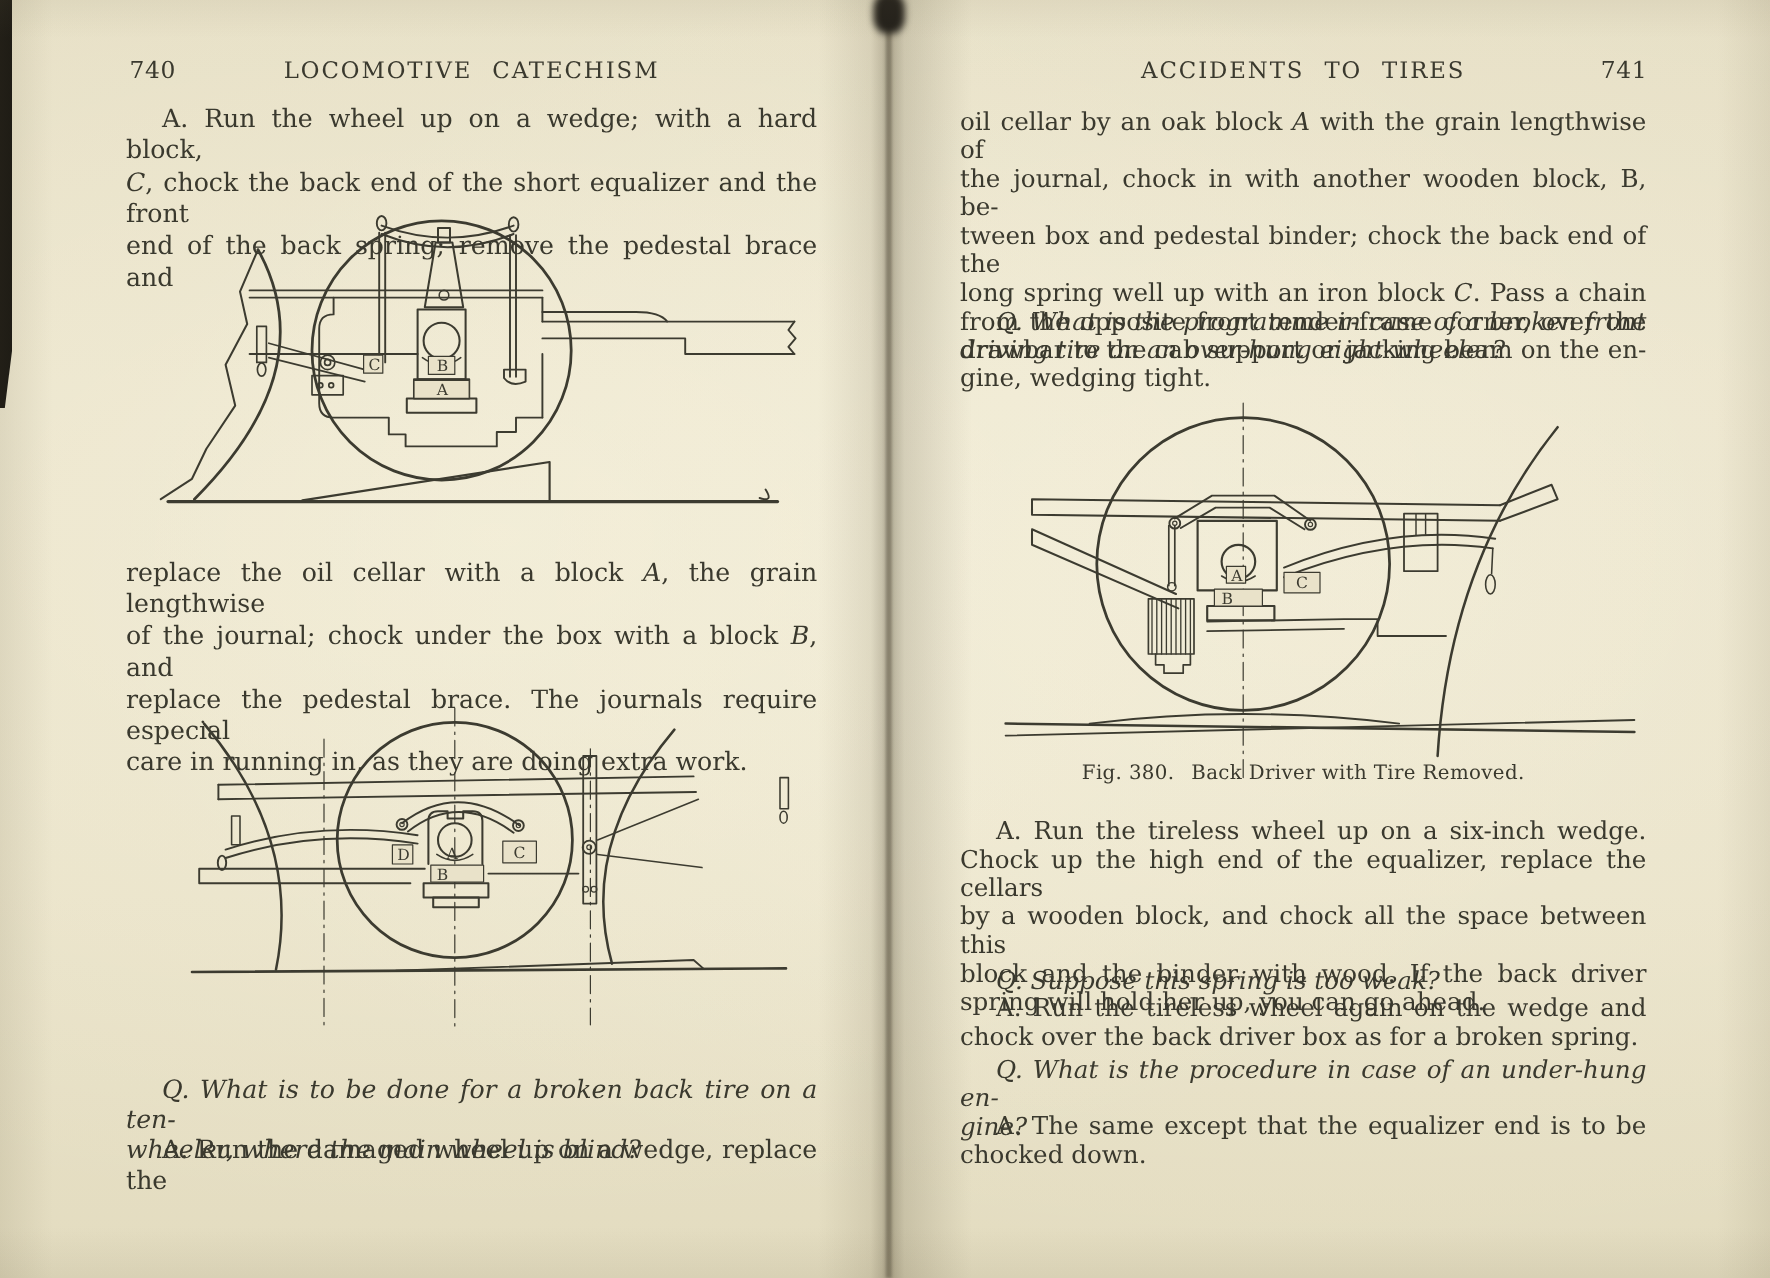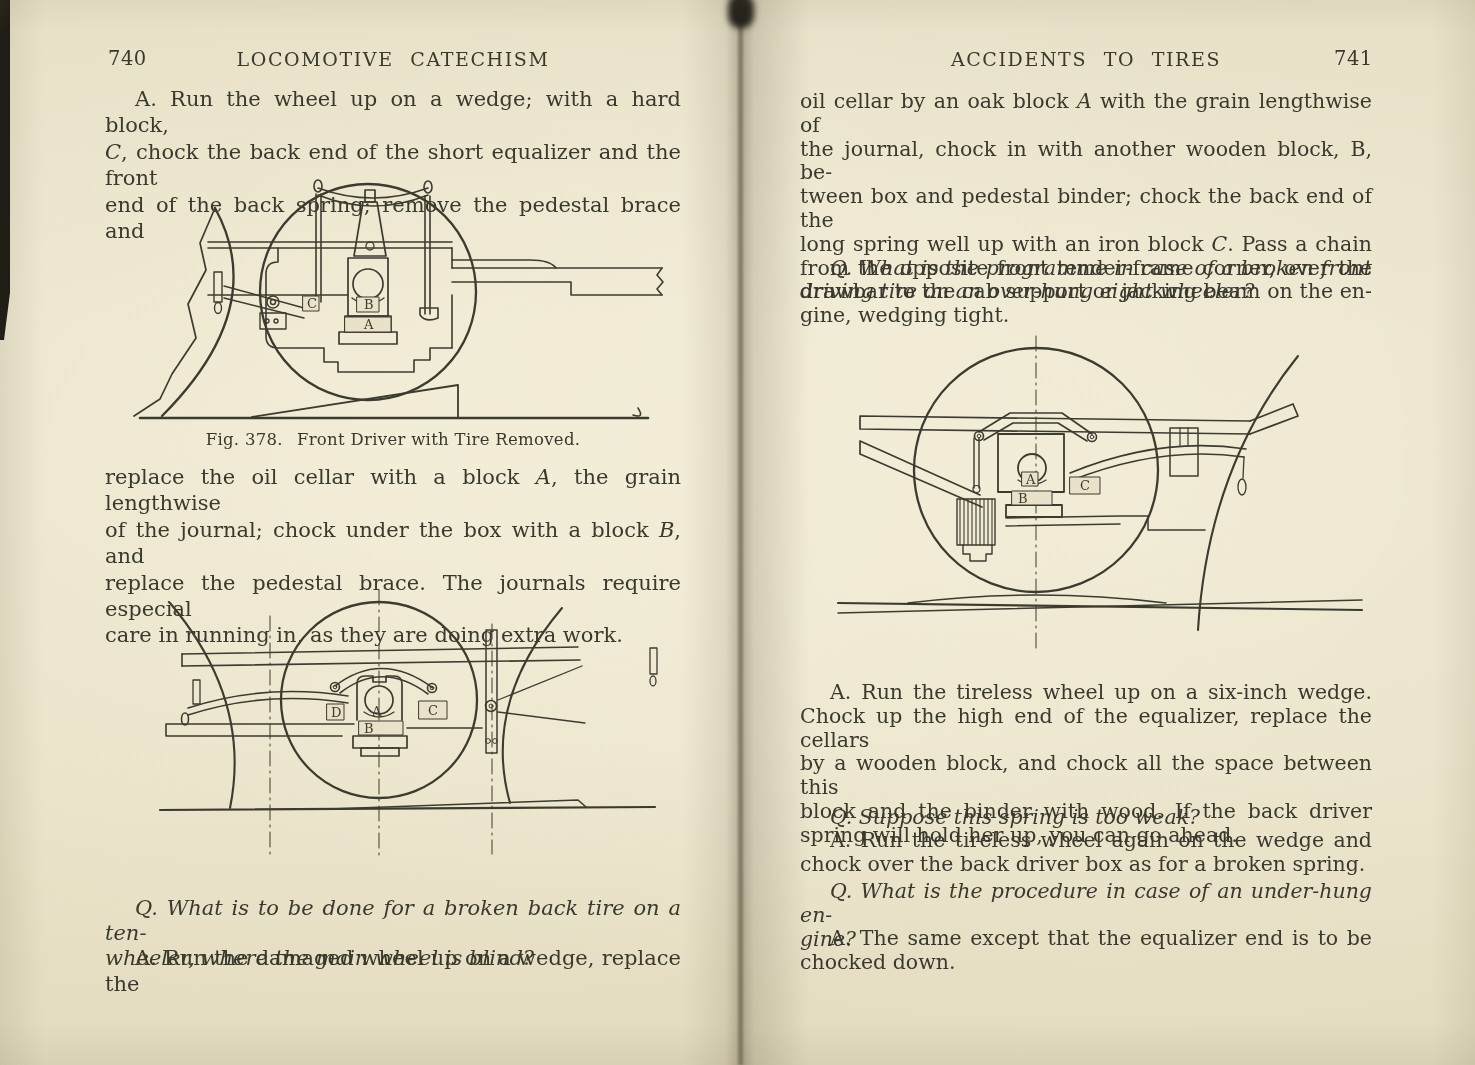--- a/index.html
+++ b/index.html
@@ -121,23 +121,20 @@
     </g>
     <g stroke="none">
       <rect x="257" y="129" width="22" height="15" fill="#e9e2c9" stroke="#3c3b30" stroke-width="1"></rect>
       <text x="264" y="141">B</text>
       <rect x="245" y="149" width="46" height="15" fill="#e9e2c9" stroke="#3c3b30" stroke-width="1"></rect>
       <text x="264" y="161">A</text>
       <rect x="203" y="128" width="16" height="15" fill="#e9e2c9" stroke="#3c3b30" stroke-width="1"></rect>
       <text x="207" y="140">C</text>
     </g>
   </svg>
-  <div class="caption" style="left:105px;top:430px;width:576px;">
-    <span class="cap-label">Fig. 378.</span><span>Front Driver with Tire Removed.</span>
-  </div>
 
   <div class="tblock lp-para" style="top:464px;">
       <div class="tline just"><span>replace the oil cellar with a block </span><span class="em">A</span><span>, the grain lengthwise</span></div>
       <div class="tline just"><span>of the journal; chock under the box with a block </span><span class="em">B</span><span>, and</span></div>
       <div class="tline just"><span>replace the pedestal brace.  The journals require especial</span></div>
       <div class="tline"><span>care in running in, as they are doing extra work.</span></div>
     </div>
 
   <svg class="figsvg" style="left:130px;top:588px;" width="560" height="272" viewBox="0 0 560 272" fill="none" stroke="#3c3b30" stroke-width="2" stroke-linecap="round" stroke-linejoin="round">
     <g stroke-width="1" stroke-dasharray="15 5 2 5">
@@ -272,20 +269,23 @@
     </g>
     <g stroke="none">
       <rect x="192" y="144" width="16" height="14" fill="#e9e2c9" stroke="#3c3b30" stroke-width="1"></rect>
       <text x="196" y="156">A</text>
       <rect x="182" y="163" width="40" height="14" fill="#e9e2c9" stroke="#3c3b30" stroke-width="1"></rect>
       <text x="188" y="175">B</text>
       <rect x="240" y="149" width="30" height="17" fill="#e9e2c9" stroke="#3c3b30" stroke-width="1"></rect>
       <text x="250" y="162">C</text>
     </g>
   </svg>
+  <div class="caption" style="left:800px;top:634px;width:572px;">
+    <span class="cap-label">Fig. 380.</span><span>Back Driver with Tire Removed.</span>
+  </div>
 
   <div class="tblock rp-para" style="top:681px;">
       <div class="tline just ind"><span>A. Run the tireless wheel up on a six-inch wedge.</span></div>
       <div class="tline just"><span>Chock up the high end of the equalizer, replace the cellars</span></div>
       <div class="tline just"><span>by a wooden block, and chock all the space between this</span></div>
       <div class="tline just"><span>block and the binder with wood.  If the back driver</span></div>
       <div class="tline"><span>spring will hold her up, you can go ahead.</span></div>
     </div>
   <div class="tblock rp-para" style="top:806px;">
       <div class="tline ind qit"><span>Q. Suppose this spring is too weak?</span></div>

